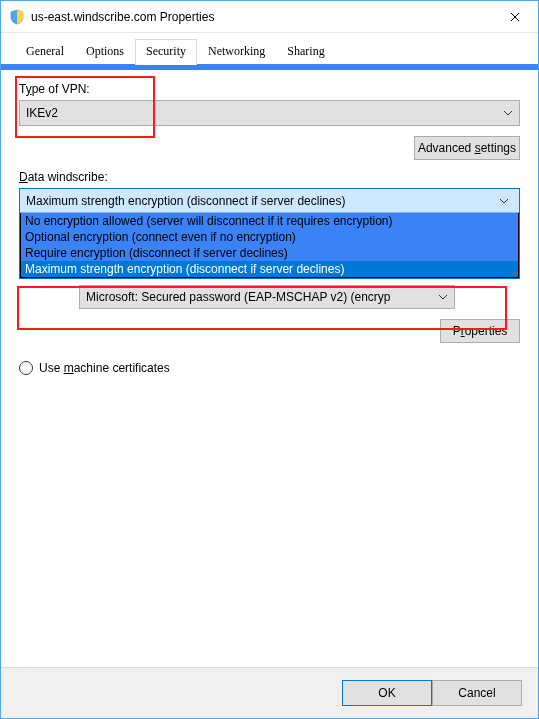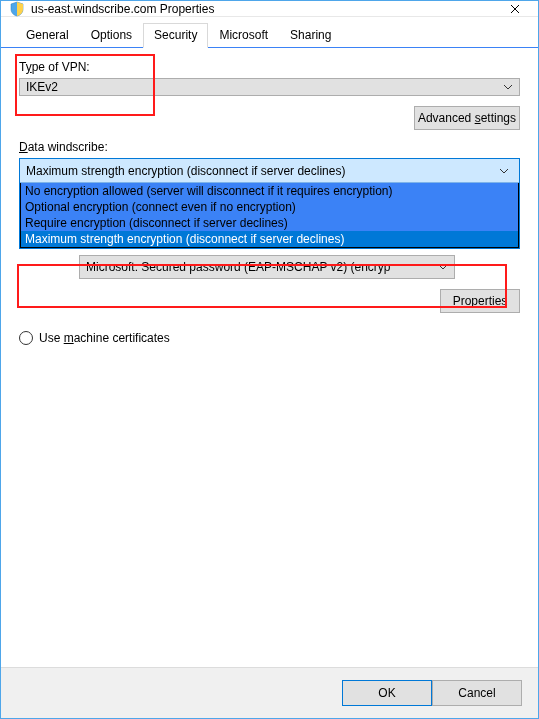--- a/index.html
+++ b/index.html
@@ -12,21 +12,21 @@
   .window {
     width: 539px;
     height: 719px;
     background: #fff;
     border: 1px solid #4ea6ea;
     position: relative;
     display: flex;
     flex-direction: column;
   }
   .titlebar {
-    height: 16px;
+    height: 32px;
     background: #fff;
     display: flex;
     align-items: center;
     padding-left: 8px;
     border-bottom: 1px solid #e8e8e8;
   }
   .titlebar .icon-shield {
     width: 16px; height: 16px;
     margin-right: 6px;
   }
@@ -34,22 +34,23 @@
     flex: 1;
   }
   .titlebar .close {
     width: 46px; height: 31px;
     display: flex; align-items: center; justify-content: center;
     cursor: default;
   }
   .tabs {
     display: flex;
     padding: 6px 6px 0 14px;
-    border-bottom: 1px solid #3b82f6;
-    position: relative;
+    border-bottom: 6px solid #3b82f6;
+    position: relative;
+    font-family: Liberation Serif, serif;
   }
   .tab {
     padding: 4px 10px 5px 10px;
     border: 1px solid transparent;
     border-bottom: none;
     margin-right: 0;
     cursor: default;
     position: relative;
   }
   .tab.active {
@@ -67,21 +68,21 @@
   .red-box {
     border: 2px solid #ff1a1a;
     position: absolute;
     pointer-events: none;
     z-index: 50;
   }
   .label { margin-bottom: 4px; }
   .underline { text-decoration: underline; }
   .combo {
     width: 100%;
-    height: 18px;
+    height: 26px;
     background: #e1e1e1;
     border: 1px solid #adadad;
     display: flex;
     align-items: center;
     padding: 0 6px;
     margin-top: 4px;
     margin-bottom: 10px;
     position: relative;
   }
   .combo .chev {
@@ -192,21 +193,21 @@
       <svg width="10" height="10" viewBox="0 0 10 10">
         <path d="M1 1 L9 9 M9 1 L1 9" stroke="#000" stroke-width="1"></path>
       </svg>
     </div>
   </div>
 
   <div class="tabs">
     <div class="tab"><span>General</span></div>
     <div class="tab"><span>Options</span></div>
     <div class="tab active"><span>Security</span></div>
-    <div class="tab"><span>Microsoft</span></div>
+    <div class="tab"><span>Networking</span></div>
     <div class="tab"><span>Sharing</span></div>
   </div>
 
   <div class="content">
 
     <div class="red-box" style="left:14px; top:6px; width:140px; height:62px;"></div>
 
     <div class="label">
       <span>T</span><span class="underline">y</span><span>pe of VPN:</span>
     </div>

